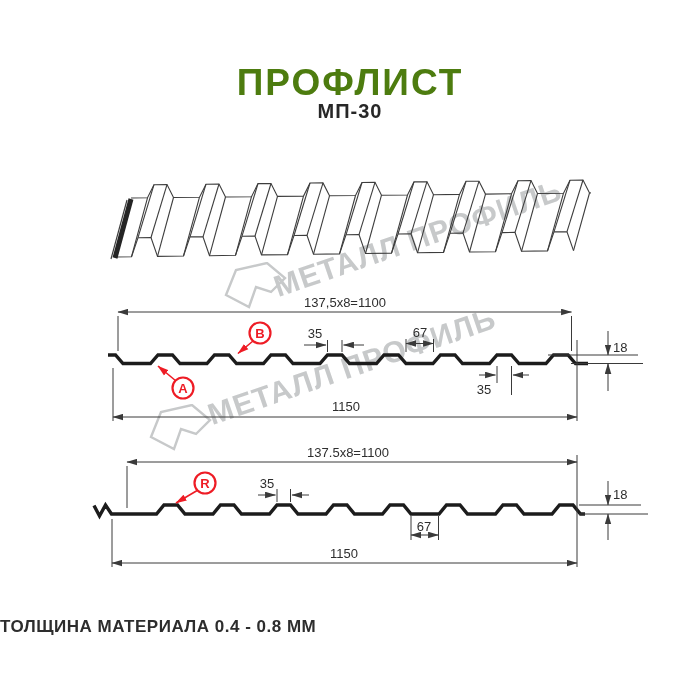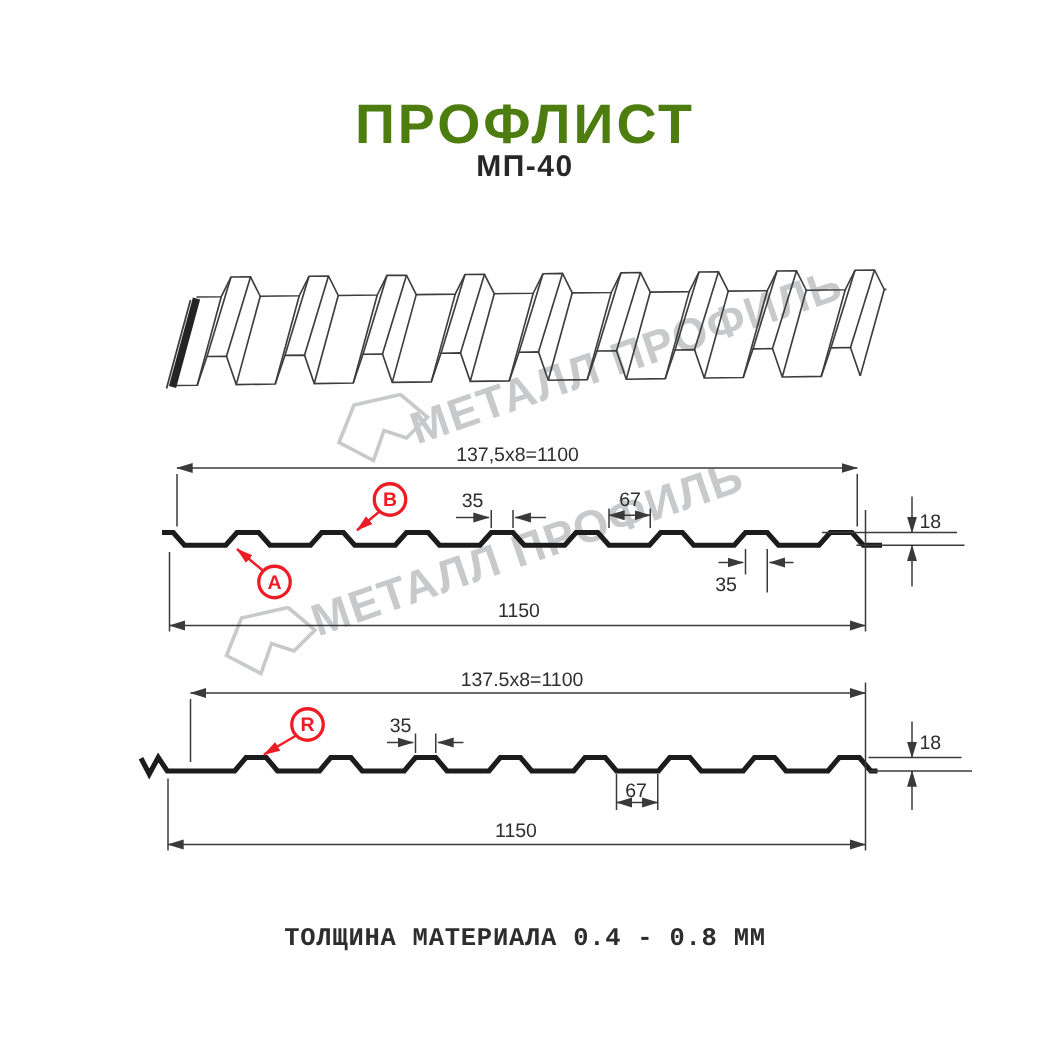--- a/index.html
+++ b/index.html
@@ -3,22 +3,22 @@
 <meta charset="utf-8">
 <style>
   html,body{margin:0;padding:0;}
   body{width:700px;height:700px;position:relative;background:#ffffff;overflow:hidden;
        font-family:"Liberation Sans", sans-serif;}
   .abs{position:absolute;}
   #title{left:0;top:62px;width:700px;text-align:center;font-size:37px;font-weight:bold;
          letter-spacing:2px;color:#4d7c0f;}
   #model{left:0;top:100px;width:700px;text-align:center;font-size:20px;font-weight:bold;
          letter-spacing:1px;color:#272727;}
-  #footer-note{left:0;top:617px;width:700px;text-align:center;font-size:17px;font-weight:bold;
-         letter-spacing:0.5px;color:#2d2d2d;font-family:Liberation Mono, monospace;}
+  #footer-note{left:0;top:617px;width:700px;text-align:left;font-size:17px;font-weight:bold;
+         letter-spacing:0.5px;color:#2d2d2d;}
   .wm-text{font-size:30px;font-weight:bold;letter-spacing:1px;color:#c7c9ca;white-space:nowrap;
            transform-origin:0 100%;transform:rotate(-19deg);line-height:30px;height:30px;}
   svg text{font-family:"Liberation Sans", sans-serif;}
   .dimtxt{font-size:13px;fill:#2e2e2e;}
   .redtxt{font-size:13px;font-weight:bold;fill:#ee1c25;}
 </style>
 </head>
 <body>
 
 <div class="abs" style="left:0;top:0;width:700px;height:700px;">
@@ -26,21 +26,21 @@
     <polygon points="2,33 12,8 43,1 61,16 47,30 32,25 25,45" fill="none" stroke="#c7c9ca" stroke-width="2.4"></polygon>
   </svg>
   <div class="abs wm-text" style="left:280px;top:272px;">МЕТАЛЛ ПРОФИЛЬ</div>
   <svg class="abs" style="left:148px;top:404px;" width="66" height="50" viewBox="0 0 64 50">
     <polygon points="2,33 12,8 43,1 61,16 47,30 32,25 25,45" fill="none" stroke="#c7c9ca" stroke-width="2.4"></polygon>
   </svg>
   <div class="abs wm-text" style="left:214px;top:400px;">МЕТАЛЛ ПРОФИЛЬ</div>
 </div>
 
 <div id="title" class="abs">ПРОФЛИСТ</div>
-<div id="model" class="abs">МП-40</div>
+<div id="model" class="abs">МП-30</div>
 
 <svg class="abs" style="left:0;top:0;" width="700" height="700" viewBox="0 0 700 700">
   <defs>
     <marker id="arr" viewBox="0 0 10 6" refX="9.5" refY="3" markerWidth="11" markerHeight="7" orient="auto-start-reverse">
         <path d="M0,0 L10,3 L0,6 Z" fill="#3a3a3a"></path>
       </marker>
     <marker id="arrR" viewBox="0 0 10 6" refX="9.5" refY="3" markerWidth="7" markerHeight="5" orient="auto-start-reverse">
         <path d="M0,0 L10,3 L0,6 Z" fill="#ee1c25"></path>
       </marker>
   </defs>

